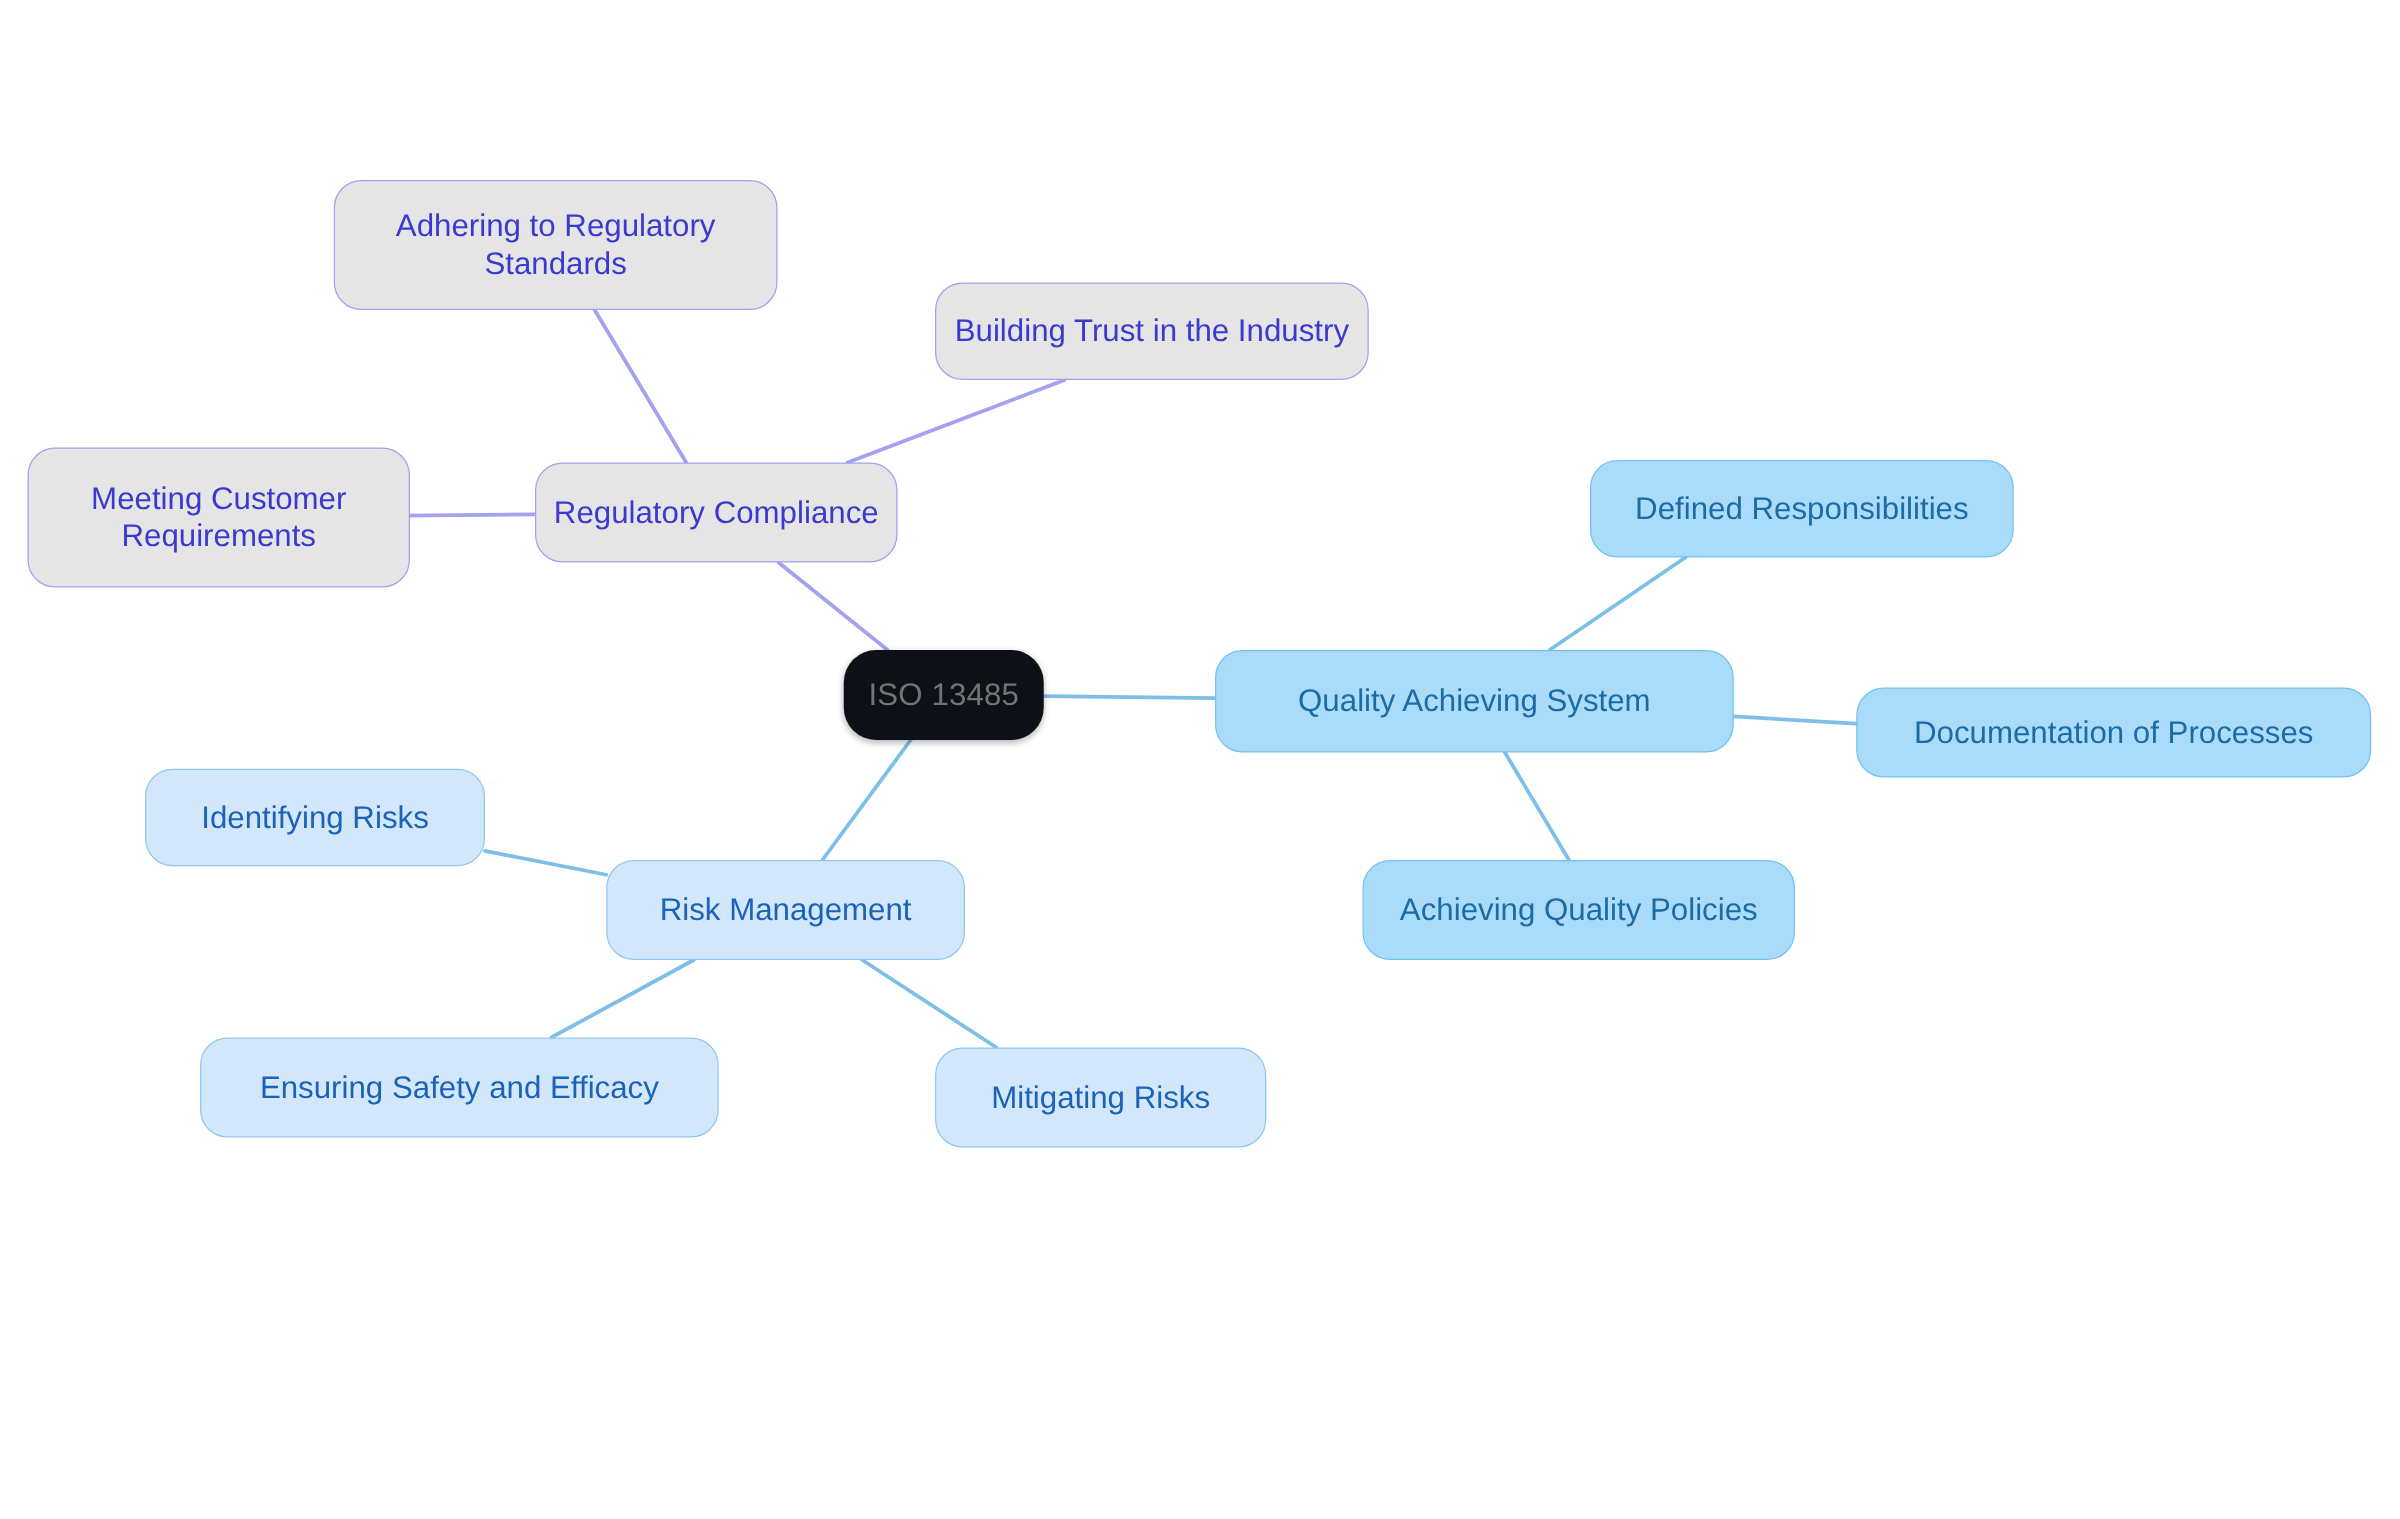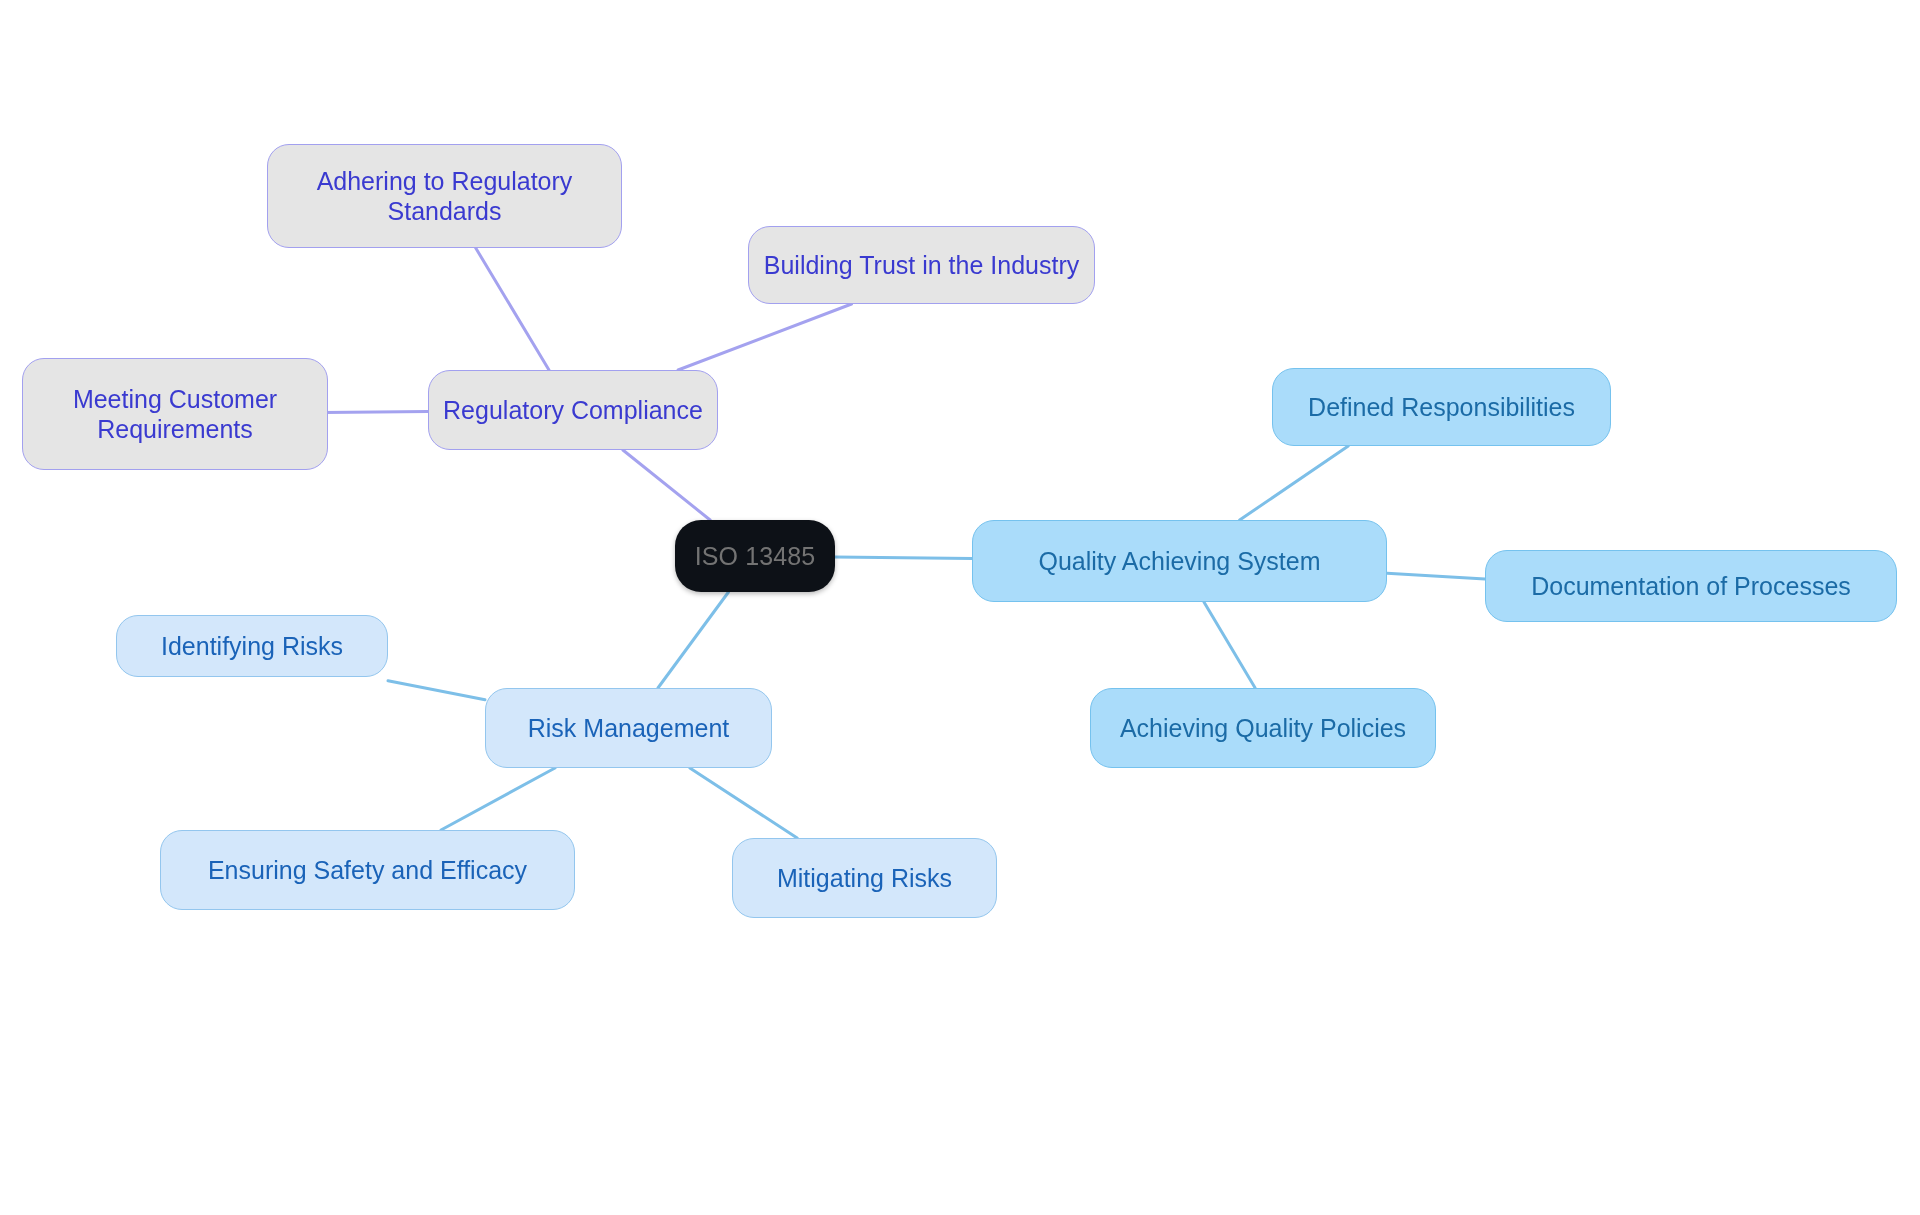--- a/index.html
+++ b/index.html
@@ -122,18 +122,18 @@
       <div class="node purple" style="left: 267px; top: 144px; width: 355px; height: 104px;"><span>Adhering to Regulatory
 Standards</span></div>
       <div class="node purple" style="left: 748px; top: 226px; width: 347px; height: 78px;"><span>Building Trust in the Industry</span></div>
       <div class="node purple" style="left: 22px; top: 358px; width: 306px; height: 112px;"><span>Meeting Customer
 Requirements</span></div>
       <div class="node blue-mid" style="left: 972px; top: 520px; width: 415px; height: 82px;"><span>Quality Achieving System</span></div>
       <div class="node blue-mid" style="left: 1228px; top: 368px; width: 339px; height: 78px; margin-left: 44px;"><span>Defined Responsibilities</span></div>
       <div class="node blue-mid" style="left: 1485px; top: 550px; width: 412px; height: 72px;"><span>Documentation of Processes</span></div>
       <div class="node blue-mid" style="left: 1090px; top: 688px; width: 346px; height: 80px;"><span>Achieving Quality Policies</span></div>
       <div class="node blue-light" style="left: 485px; top: 688px; width: 287px; height: 80px;"><span>Risk Management</span></div>
-      <div class="node blue-light" style="left: 116px; top: 615px; width: 272px; height: 62px;"><span>Identifying Risks</span></div>
+      <div class="node blue-light" style="left: 116px; top: 615px; width: 272px; height: 78px;"><span>Identifying Risks</span></div>
       <div class="node blue-light" style="left: 160px; top: 830px; width: 415px; height: 80px;"><span>Ensuring Safety and Efficacy</span></div>
-      <div class="node blue-light" style="left: 732px; top: 838px; width: 265px; height: 80px;"><span>Mitigating Risks</span></div>
+      <div class="node blue-light" style="left: 748px; top: 838px; width: 265px; height: 80px;"><span>Mitigating Risks</span></div>
     </div>
 
 </div>
 
 </body></html>

